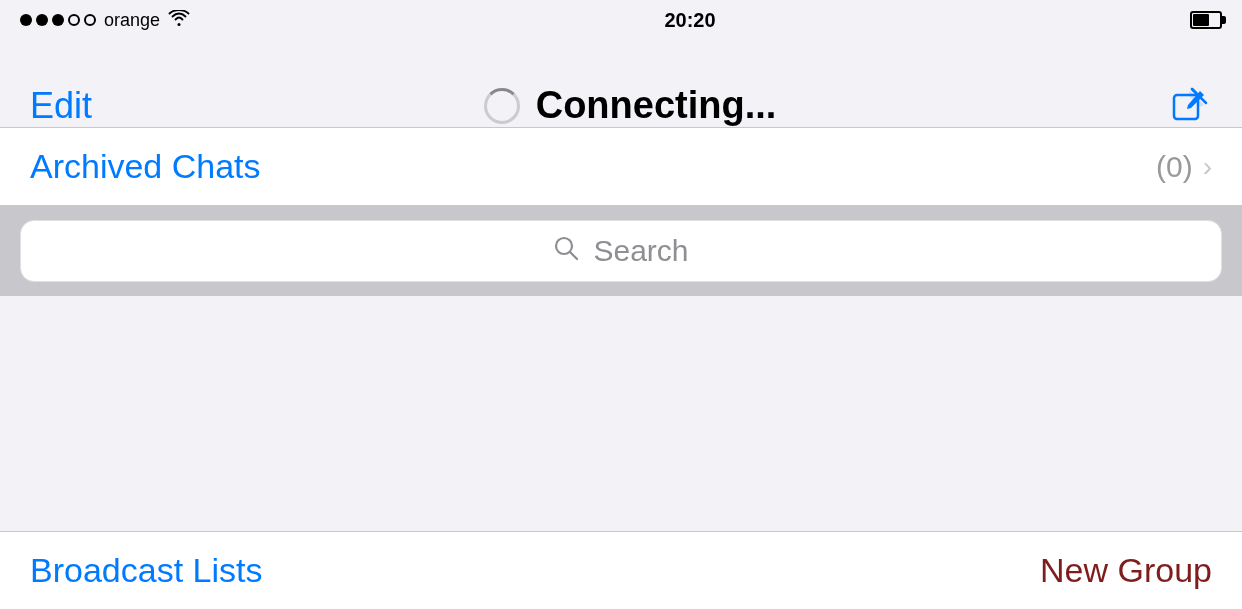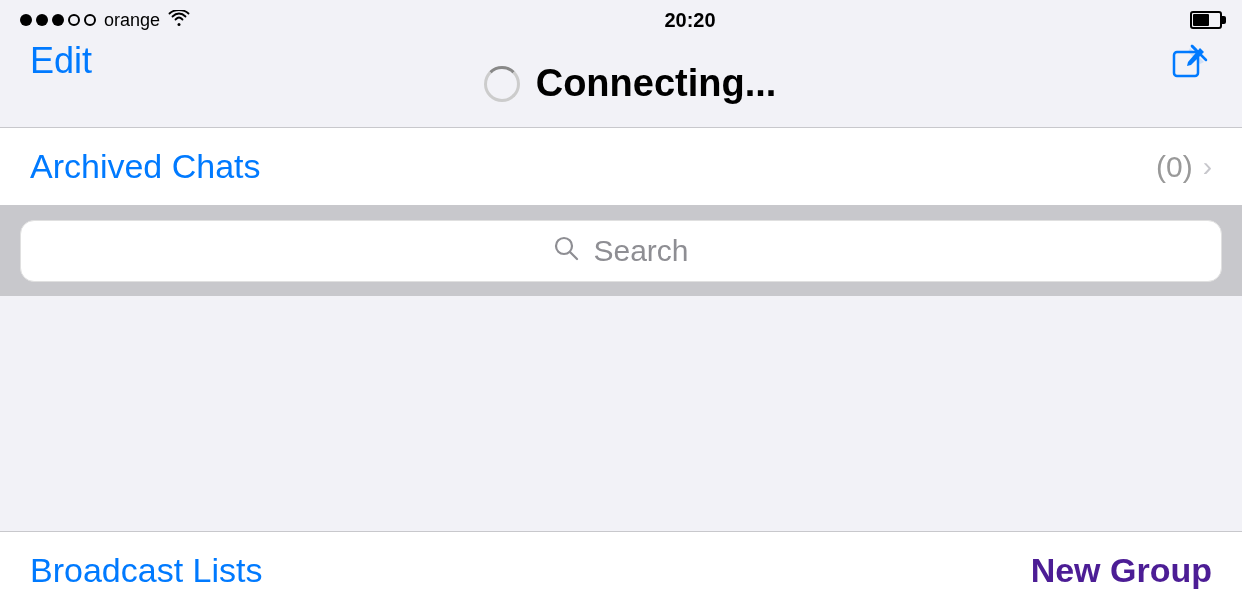--- a/index.html
+++ b/index.html
@@ -105,21 +105,21 @@
       height: 100%;
       background-color: #000;
       border-radius: 1px;
     }
 
     
     .nav-bar {
       height: 88px;
       background-color: #f2f2f7;
       display: flex;
-      align-items: flex-start;
+      align-items: flex-end;
       justify-content: space-between;
       padding: 0 30px;
       border-bottom: 1px solid #c8c8cc;
     }
 
     .nav-edit {
       font-size: 36px;
       color: #007aff;
       font-weight: 400;
       cursor: pointer;
@@ -241,22 +241,22 @@
 
     .broadcast-label {
       font-size: 34px;
       color: #007aff;
       font-weight: 400;
       cursor: pointer;
     }
 
     .new-group-label {
       font-size: 34px;
-      color: #4c1d95;
-      font-weight: 700;
+      color: #7f1d1d;
+      font-weight: 400;
       cursor: pointer;
     }
   </style>
 </head>
 <body>
 
 <div class="status-bar">
   <div class="status-left">
     <div class="signal-dots">
       <div class="dot filled"></div>

